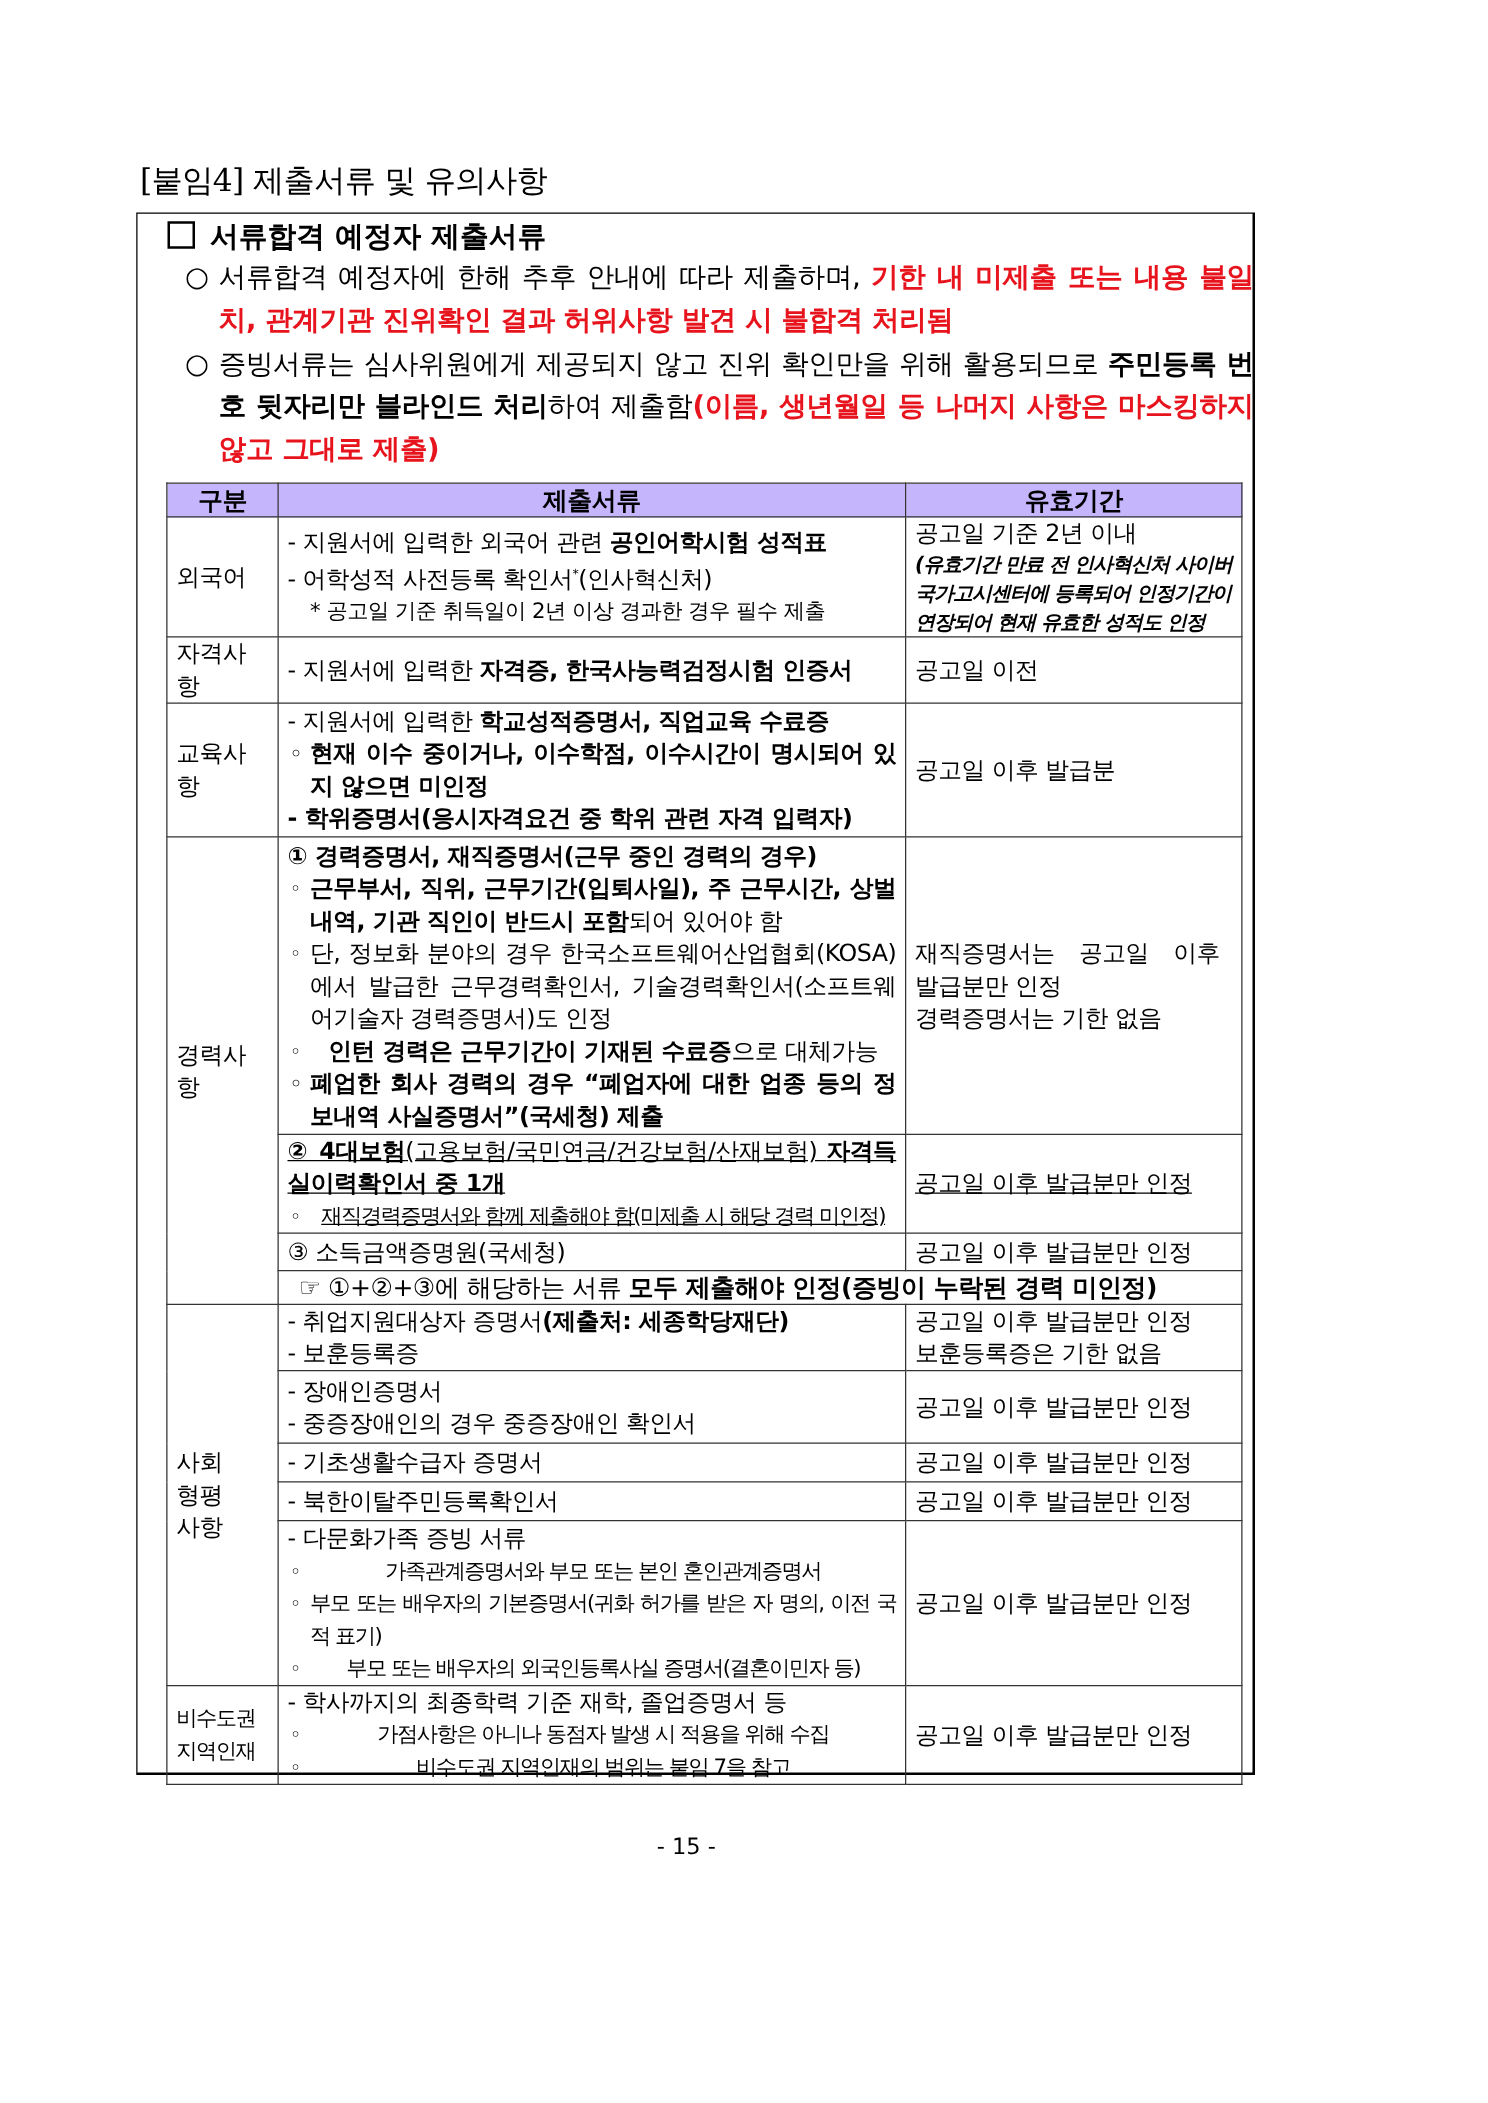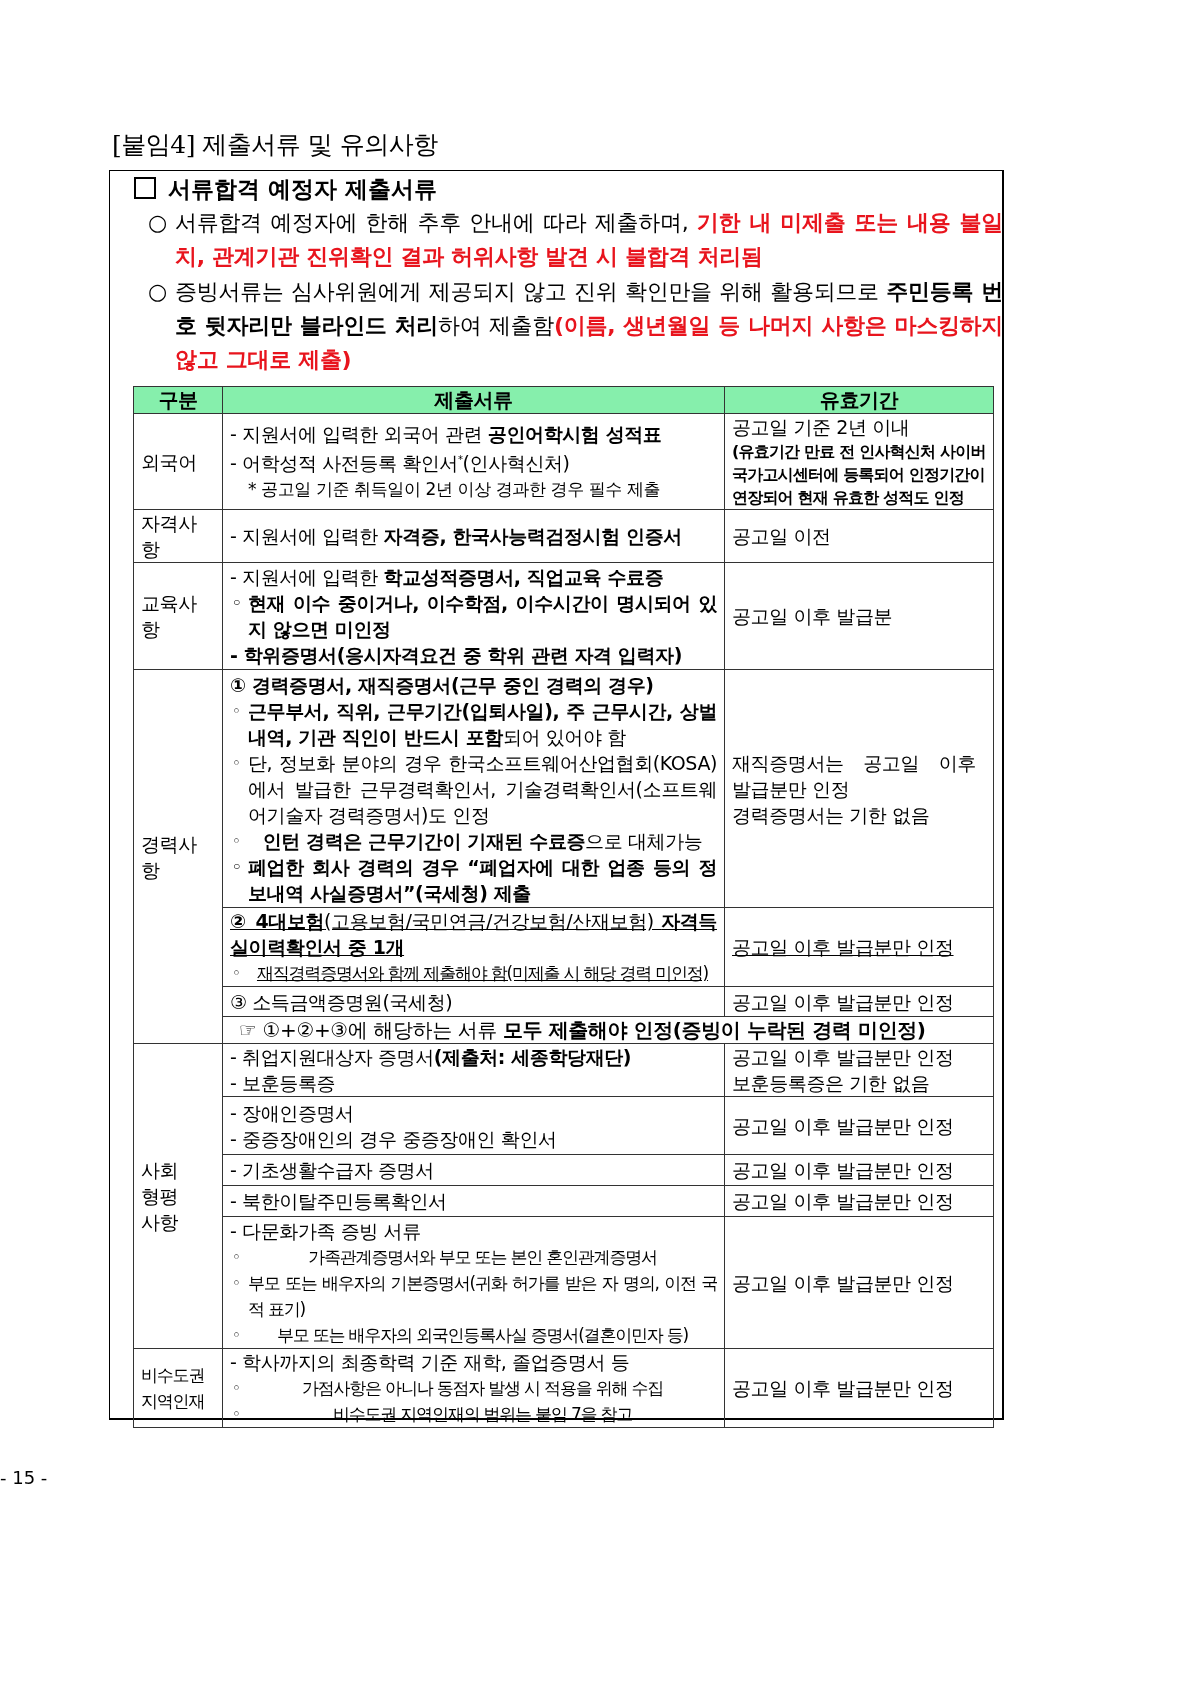--- a/index.html
+++ b/index.html
@@ -13,31 +13,31 @@
   .section-head .box { display:inline-block; width:18px; height:18px; border:2px solid #000; margin-right:12px; vertical-align:-2px; }
   .bullet { position:absolute; left:148px; width:855px; font-size:22px; line-height:34px; letter-spacing:-0.3px; }
   .bullet .mark { position:absolute; left:0; top:0; }
   .bullet .txt { margin-left:27px; display:block; text-align:justify; }
   .red { color:#e8141d; font-weight:bold; }
   .b { font-weight:bold; }
 
   table.docs { position:absolute; left:133px; top:386px; width:860px; border-collapse:collapse; table-layout:fixed; }
   table.docs td, table.docs th { border:1px solid #333; padding:0 7px; vertical-align:middle; font-size:19px;
       letter-spacing:-0.4px; line-height:26px; font-weight:normal; }
-  table.docs th { background:#86efac; font-weight:bold; text-align:center; font-size:20px; height:25px; }
+  table.docs th { background:#c4b5fd; font-weight:bold; text-align:center; font-size:20px; height:25px; }
   td.cat { text-align:left; }
   td.docs-cell { padding-left:10px; }
   td.valid { padding-left:10px; }
   .sub { padding-left:18px; position:relative;text-align:center; }
   .sub::before { content:"\25E6"; position:absolute; left:2px; font-size:15px; }
   .subnote { padding-left:18px; font-size:17px; }
-  .smallbold { font-size:16px; font-weight:bold; line-height:23px; letter-spacing:-0.8px; }
+  .smallbold { font-size:16px; font-weight:bold; line-height:23px; letter-spacing:-0.8px;font-style:italic; }
   .tight { letter-spacing:-1.2px; font-size:17px; }
   .just { text-align:justify; }
-  .page-number { position:absolute; left:0; width:1098px; top:1467px; font-size:18px; }
+  .page-number { position:absolute; left:0; width:1098px; top:1467px; text-align:center; font-size:18px; }
 </style>
 </head>
 <body>
 
 <div class="page-title">[붙임4]  제출서류 및 유의사항</div>
 
 <div class="outer-box"></div>
 
 <div class="section-head">
   <span class="box"></span><span>서류합격 예정자 제출서류</span>

